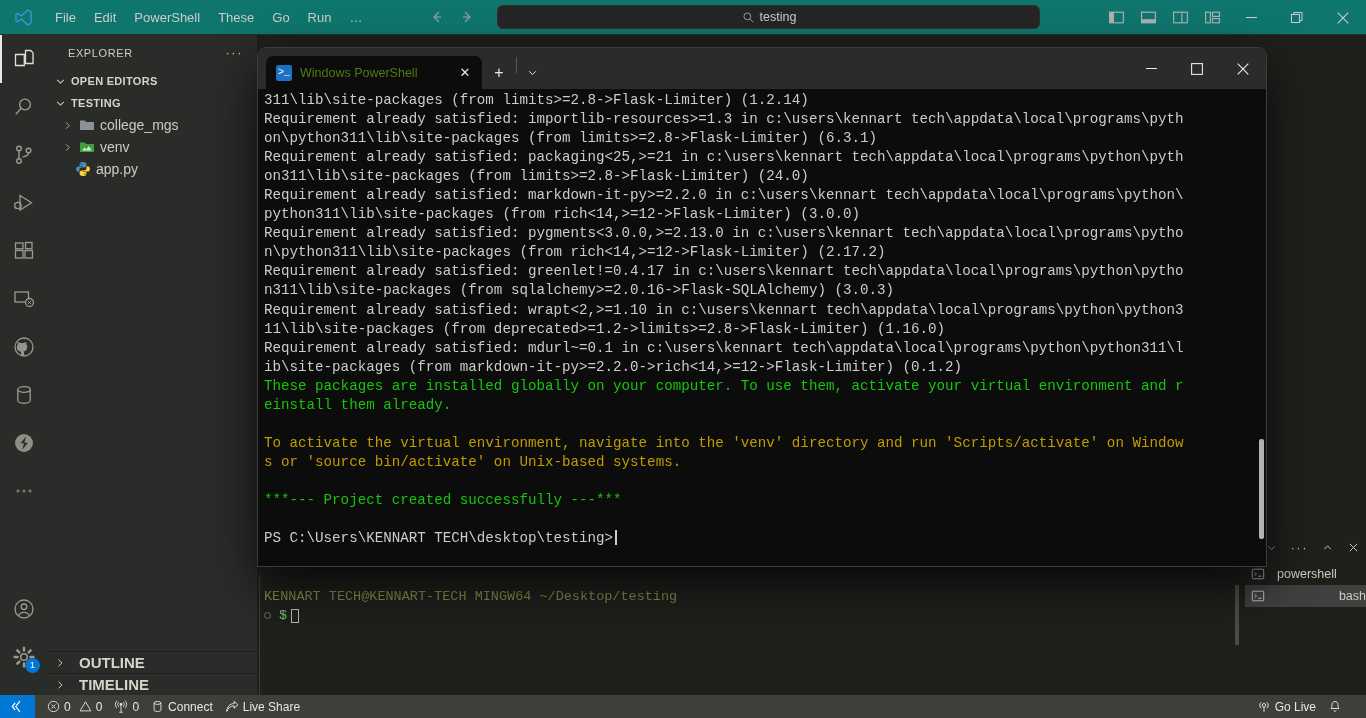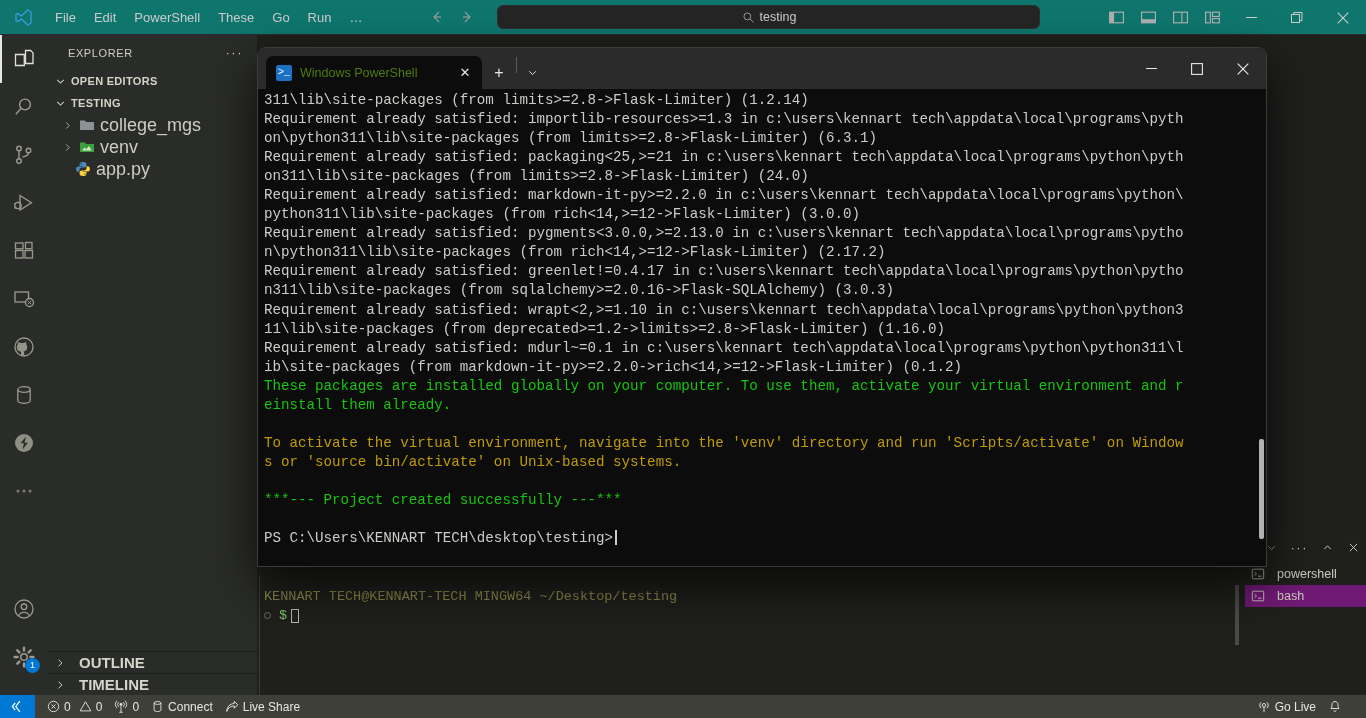--- a/index.html
+++ b/index.html
@@ -74,21 +74,21 @@
     height: 35px; display: flex; align-items: center; justify-content: space-between;
     padding: 0 8px 0 20px; font-size: 11px; letter-spacing: .6px; color: #cfcfc4;
   }
   .sb-dots { color: #cfcfc4; letter-spacing: 1.5px; font-size: 13px; padding-right: 6px;}
   .sb-section {
     height: 22px; display: flex; align-items: center; gap: 3px;
     font-size: 11px; font-weight: bold; color: #d4d4c8; padding-left: 4px; letter-spacing: .3px;
   }
   .chev { width: 16px; display: flex; align-items: center; justify-content: center; color: #ccccc0; }
   .tree-row {
-    height: 22px; display: flex; align-items: center; font-size: 18px; color: #ccccc0;
+    height: 22px; display: flex; align-items: center; font-size: 14px; color: #ccccc0;
     padding-left: 12px; gap: 4px;
   }
   .tree-chev { width: 14px; display:flex; align-items:center; justify-content:center; color:#b5b5a6; font-size: 10px;}
   .tree-icon { width: 18px; display:flex; align-items:center; justify-content:center; }
   .sb-bottom { position: absolute; bottom: 0; left: 0; width: 210px; }
   .sb-foot {
     height: 22px; display: flex; align-items: center; gap: 11px;
     font-size: 15px; font-weight: bold; color: #d4d4c8; padding-left: 4px;
     border-top: 1px solid #1e1f1c;
   }
@@ -126,21 +126,21 @@
     display: flex; align-items: center; justify-content: flex-end; gap: 13px;
     color: #cfcfc4; font-size: 13px;
   }
   .tabs-list {
     position: absolute; top: 528px; right: 0px; width: 121px;
   }
   .tab-entry {
     height: 22px; display: flex; align-items: center; gap: 12px;
     padding-left: 6px; font-size: 12.5px; color: #ccccc0;
   }
-  .tab-entry.selected { background: #701a75; }
+  .tab-entry.selected { background: #404040; justify-content: space-between; }
   .tab-entry.selected::before {
     content: ""; position: absolute; left: 0; width: 2px; height: 22px; background: #6fa8dc00;
   }
 
   
   .pswin {
     position: absolute; left: 258px; top: 48px; width: 1008px; height: 518px;
     background: #0c0c0c;
     box-shadow: 0 0 0 1px #3c3c3c, 0 18px 50px rgba(0,0,0,.75);
     border-radius: 8px 8px 0 0;

